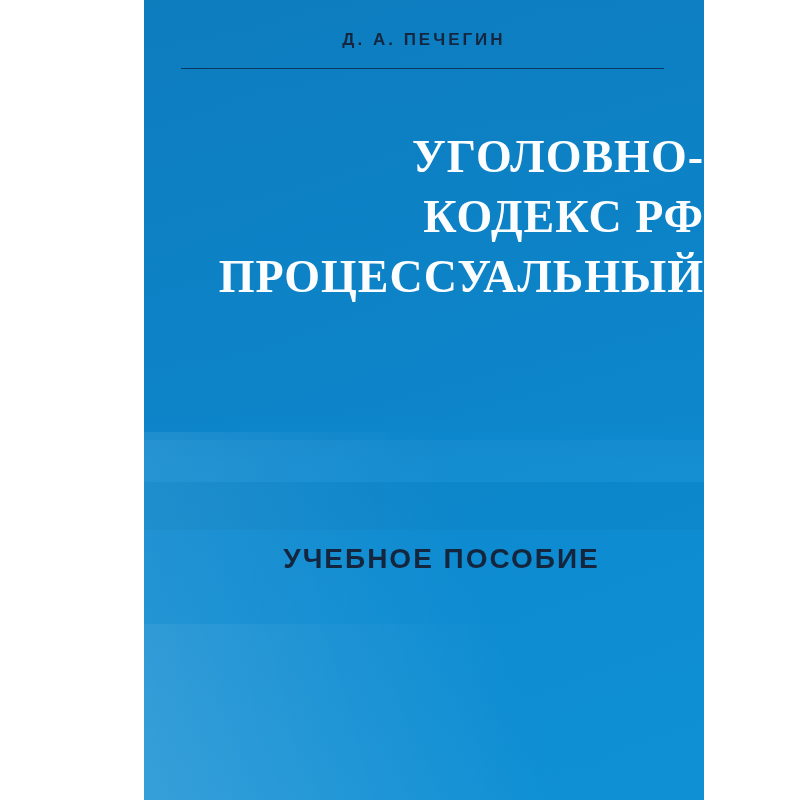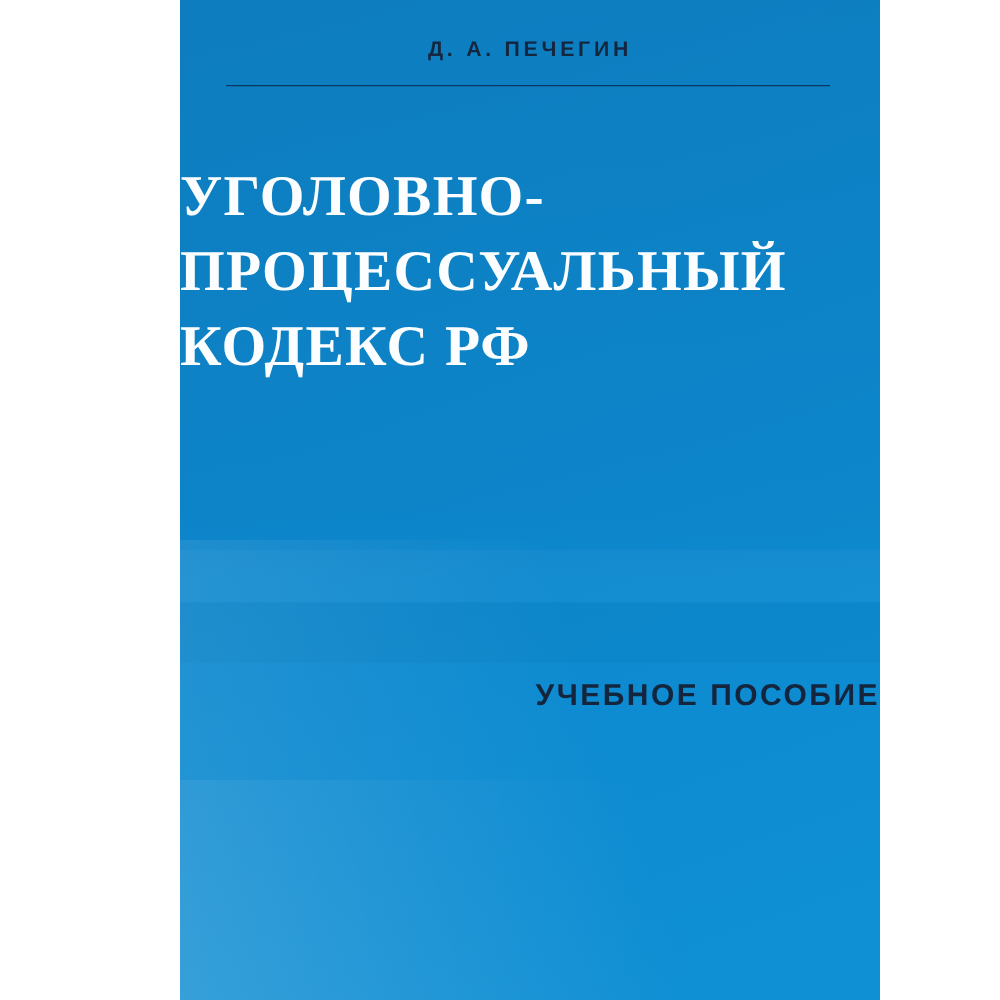--- a/index.html
+++ b/index.html
@@ -73,21 +73,21 @@
     left: 37px;
     right: 40px;
     top: 68px;
     height: 1px;
     background: rgba(12, 35, 70, 0.78);
   }
   .title {
     position: absolute;
     left: 0; right: 0;
     top: 127px;
-    text-align: left;
+    text-align: right;
     font-family: "Liberation Serif", "DejaVu Serif", serif;
     font-weight: bold;
     font-size: 46px;
     line-height: 60px;
     letter-spacing: 1px;
     color: #fbfdfe;
   }
   .subtitle {
     position: absolute;
     left: 0; right: 0;
@@ -95,22 +95,22 @@
     text-align: center;
     font-size: 27px;
     font-weight: bold;
     letter-spacing: 3px;
     color: #f4fafd;
   }
   .edition {
     position: absolute;
     left: 0; right: 0;
     top: 543px;
-    text-align: right;
-    font-size: 24px;
+    text-align: center;
+    font-size: 28px;
     font-weight: bold;
     letter-spacing: 2px;
     color: #14253e;
     padding-left: 35px;
   }
 </style>
 </head>
 <body>
 
 <div class="stage">
@@ -119,20 +119,20 @@
     <div class="band-dark"></div>
     <div class="sheen"></div>
     <div class="sheen2"></div>
 
     <div class="author">Д. А. ПЕЧЕГИН</div>
 
     <div class="rule"></div>
 
     <div class="title">
       <div>УГОЛОВНО-</div>
+      <div>КОДЕКС РФ</div>
       <div>ПРОЦЕССУАЛЬНЫЙ</div>
-      <div>КОДЕКС РФ</div>
     </div>
 
 
     <div class="edition">УЧЕБНОЕ ПОСОБИЕ</div>
   </div>
 </div>
 
 </body></html>

